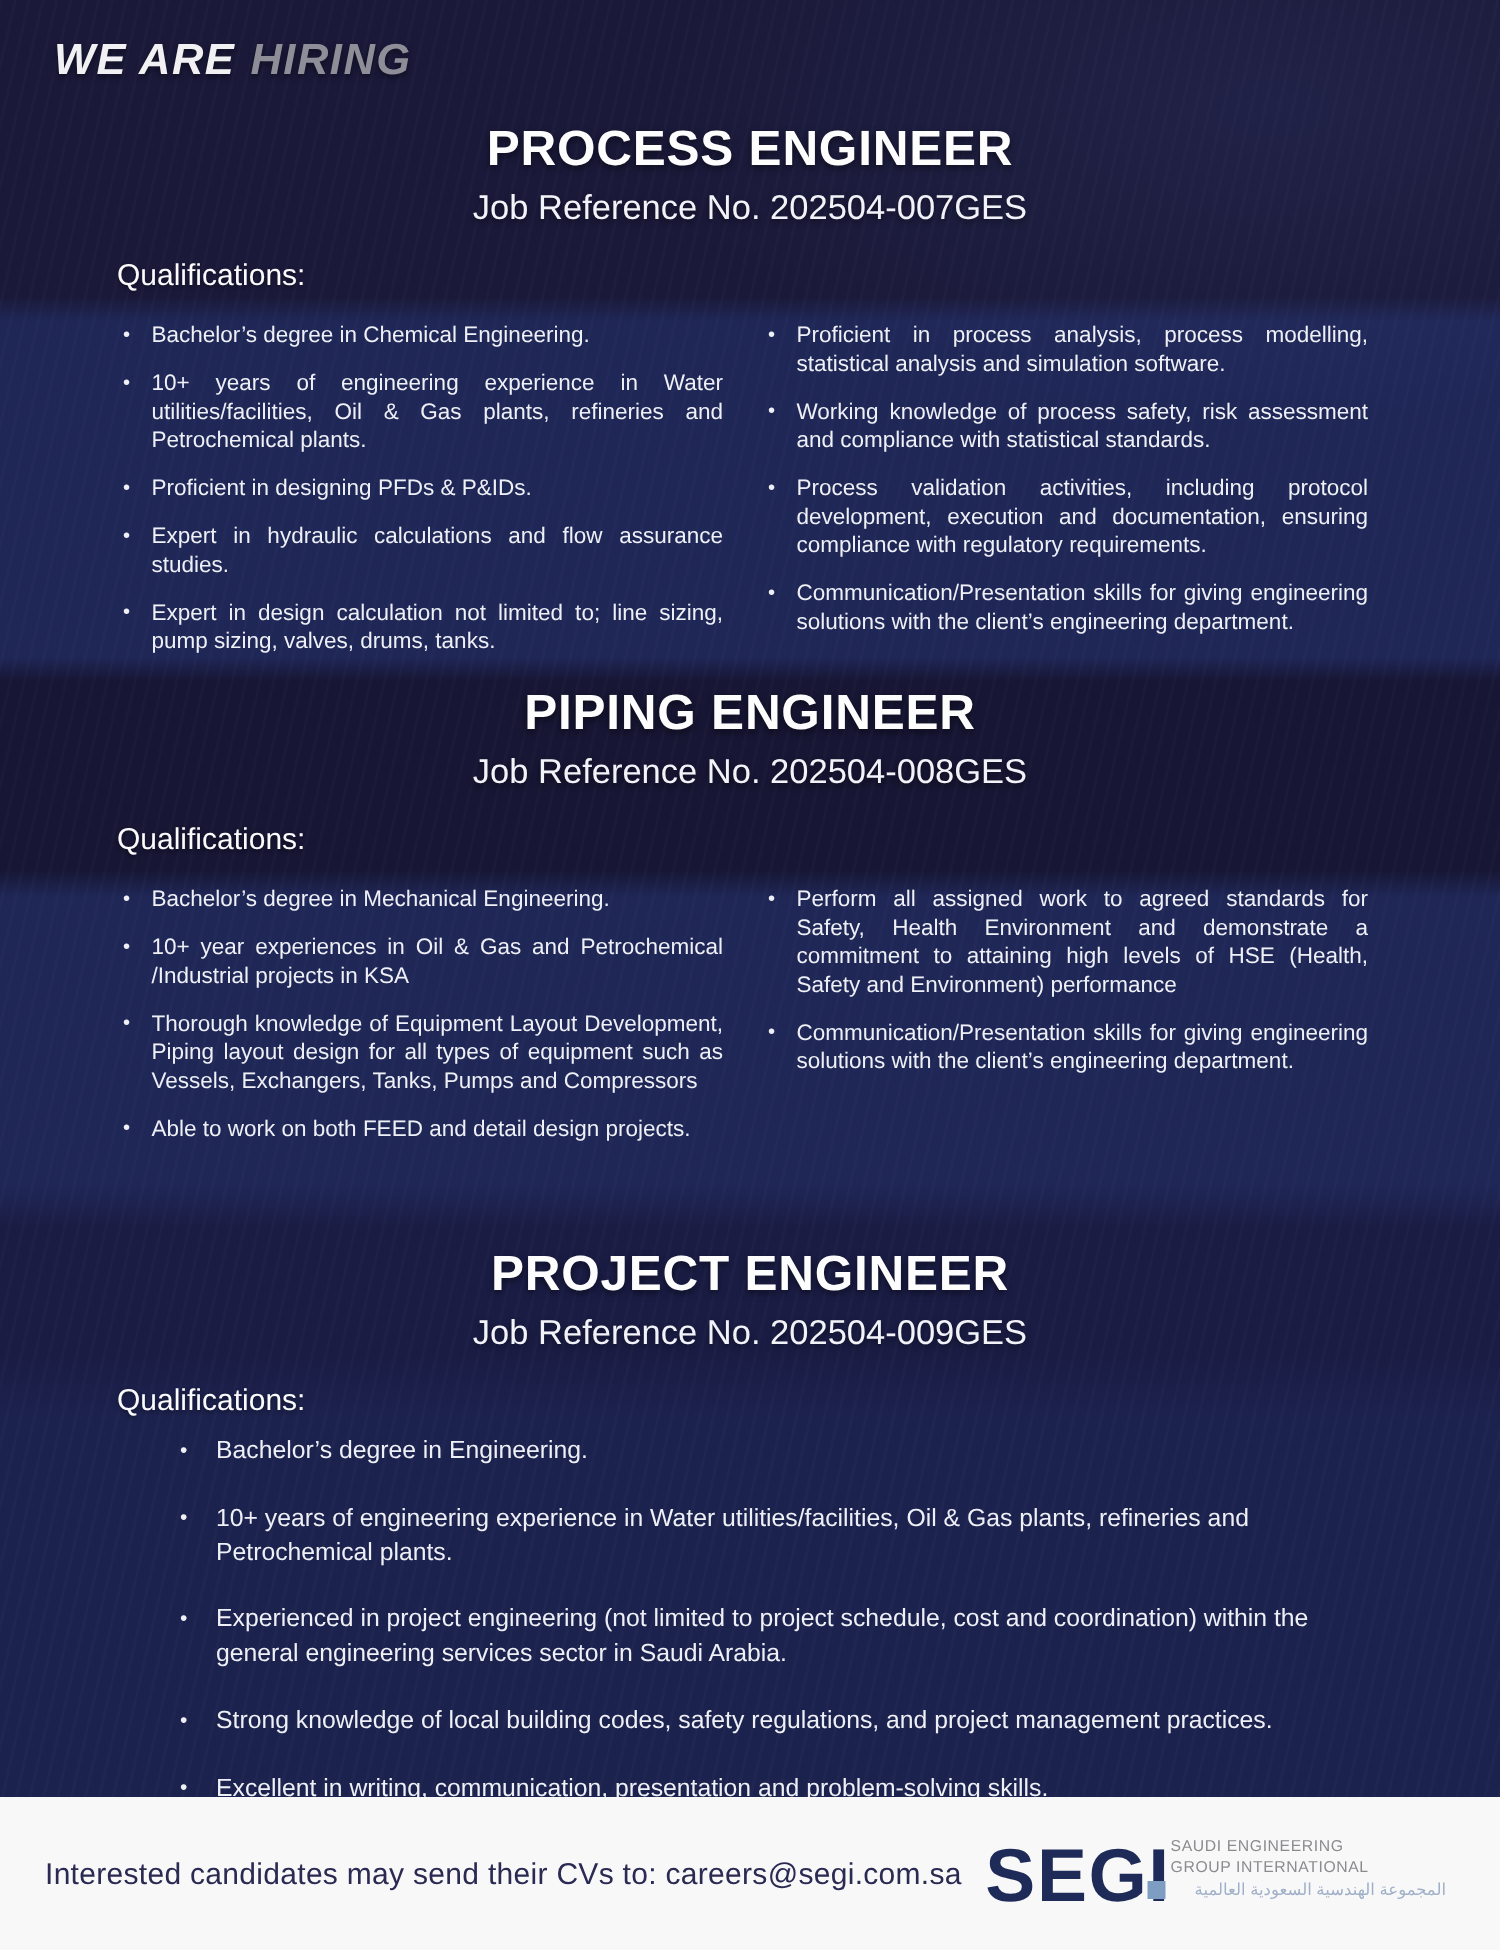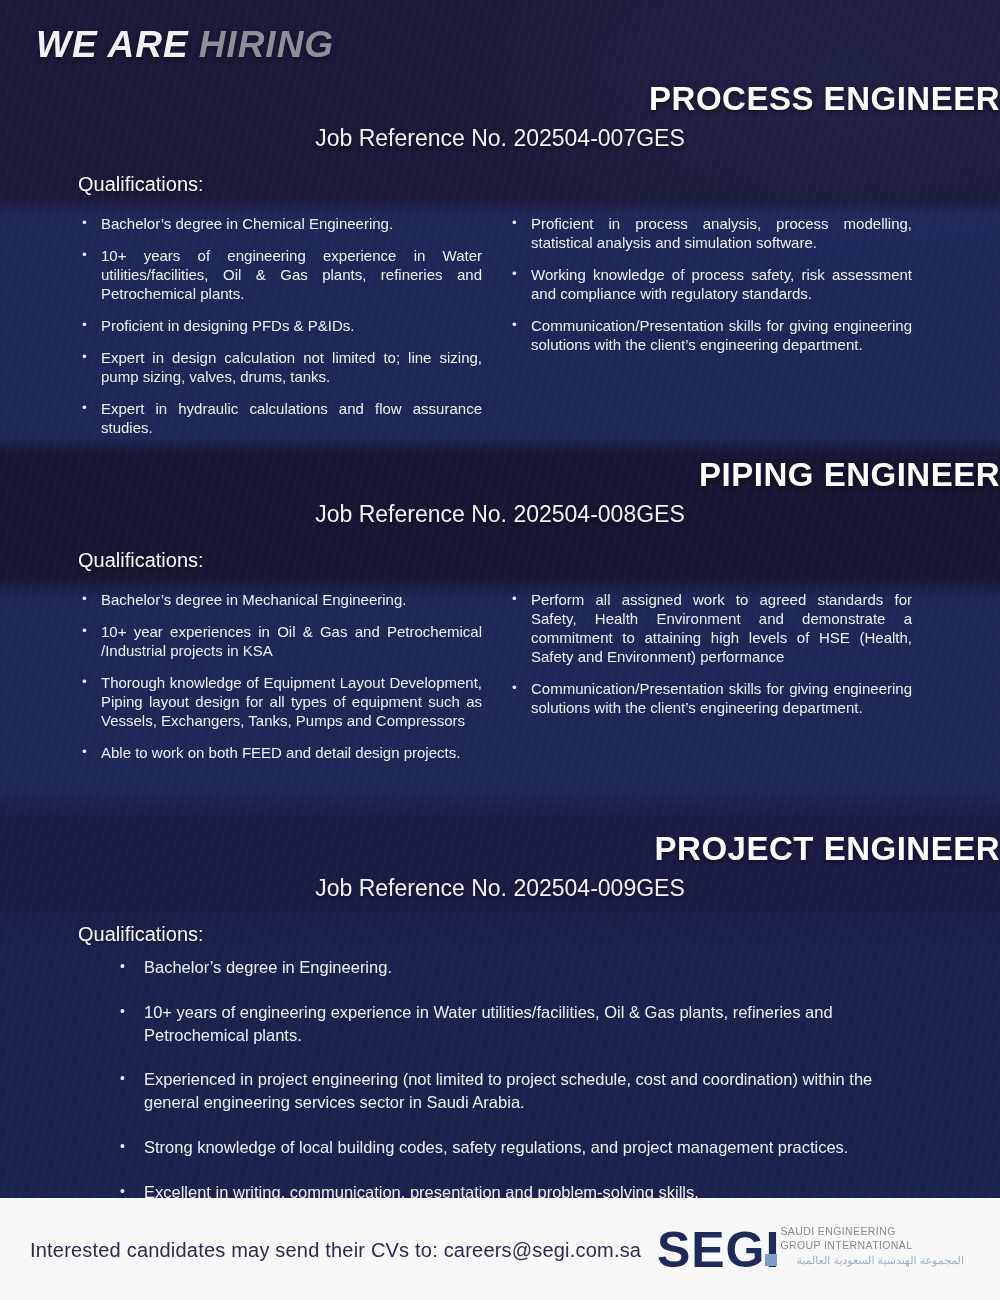--- a/index.html
+++ b/index.html
@@ -21,31 +21,31 @@
   }
   .poster::before{
     content:"";position:absolute;inset:0;height:1198px;
     background:
       repeating-linear-gradient(103deg, rgba(255,255,255,0.016) 0 2px, rgba(0,0,0,0) 2px 9px),
       radial-gradient(ellipse 600px 300px at 85% 6%, rgba(90,110,190,0.10), rgba(0,0,0,0) 70%);
     pointer-events:none;
   }
   .hdr{
     position:absolute;top:24px;left:36px;
-    font-size:37px;font-weight:700;font-style:italic;letter-spacing:1px;
+    font-size:29px;font-weight:700;font-style:italic;letter-spacing:1px;
     text-shadow:0 2px 4px rgba(0,0,0,.45);
   }
   .hdr .we{color:#f1f1f4;}
   .hdr .hire{color:#8e8e99;margin-left:10px;}
   .job{position:absolute;left:0;right:0;}
   .sec1{top:80px;}
   .sec2{top:456px;}
   .sec3{top:818px;margin-top:12px;}
   .job h2{
-    margin:0;text-align:right;
+    margin:0;text-align:center;
     font-size:33px;font-weight:700;letter-spacing:.5px;color:#fdfdfe;
     text-shadow:0 2px 5px rgba(0,0,0,.5);
   }
   .ref{
     margin-top:7px;text-align:center;
     font-size:23px;font-weight:400;color:#f2f3f8;
     text-shadow:0 2px 4px rgba(0,0,0,.45);
   }
   .quals{
     margin:21px 0 0 78px;
@@ -113,28 +113,29 @@
   <section class="job sec1">
     <h2>PROCESS ENGINEER</h2>
     <div class="ref">Job Reference No. 202504-007GES</div>
     <div class="quals">Qualifications:</div>
     <div class="cols">
       <div class="col">
         <ul class="blist">
           <li>Bachelor’s degree in Chemical Engineering.</li>
           <li>10+ years of engineering experience in Water utilities/facilities, Oil &amp; Gas plants, refineries and Petrochemical plants.</li>
           <li>Proficient in designing PFDs &amp; P&amp;IDs.</li>
+          <li>Expert in hydraulic calculations and flow assurance studies.</li>
           <li>Expert in design calculation not limited to; line sizing, pump sizing, valves, drums, tanks.</li>
-          <li>Expert in hydraulic calculations and flow assurance studies.</li>
         </ul>
       </div>
       <div class="col">
         <ul class="blist">
           <li>Proficient in process analysis, process modelling, statistical analysis and simulation software.</li>
-          <li>Working knowledge of process safety, risk assessment and compliance with regulatory standards.</li>
+          <li>Working knowledge of process safety, risk assessment and compliance with statistical standards.</li>
+          <li>Process validation activities, including protocol development, execution and documentation, ensuring compliance with regulatory requirements.</li>
           <li>Communication/Presentation skills for giving engineering solutions with the client’s engineering department.</li>
         </ul>
       </div>
     </div>
   </section>
 
   <section class="job sec2">
     <h2>PIPING ENGINEER</h2>
     <div class="ref">Job Reference No. 202504-008GES</div>
     <div class="quals">Qualifications:</div>

